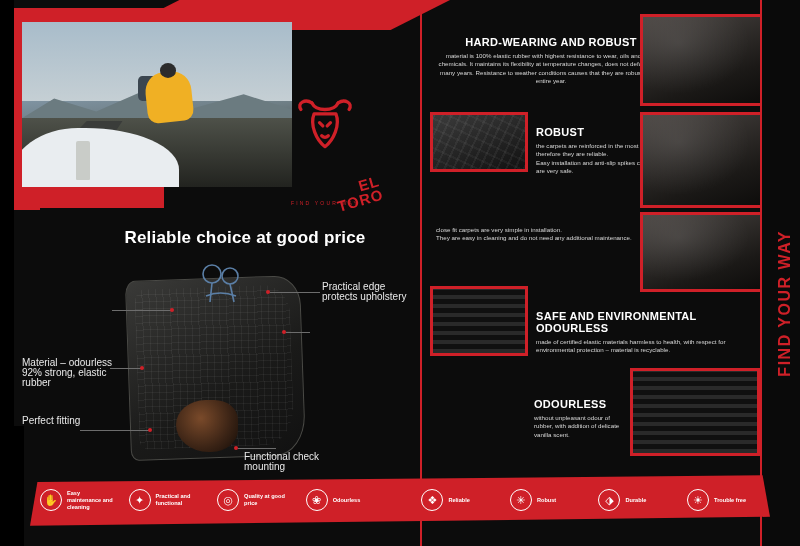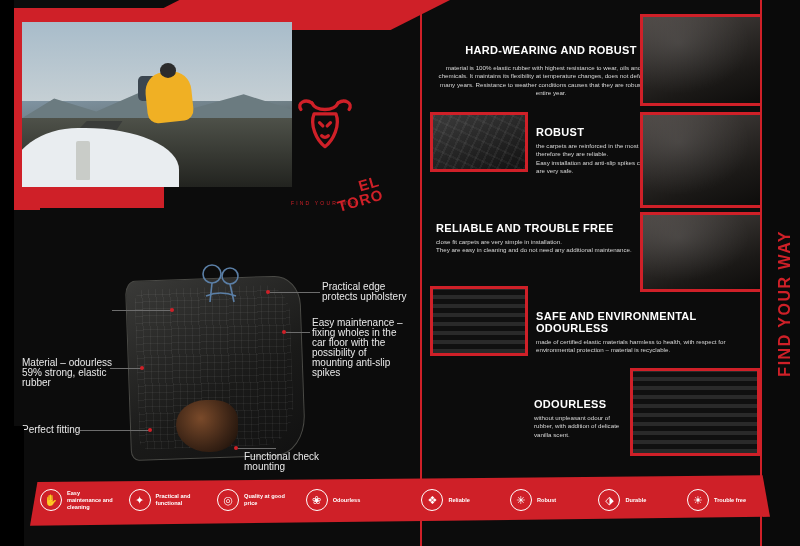--- a/index.html
+++ b/index.html
@@ -130,21 +130,21 @@
   .ph-grid {
     width:100%; height:100%;
     background:
       repeating-linear-gradient(0deg,#2a2a2a 0 4px,#101010 4px 9px),
       repeating-linear-gradient(90deg,#2a2a2a 0 4px,#101010 4px 9px);
   }
   .feat-title {
     color:#fff; font-weight:bold; font-size:11px; letter-spacing:.3px;
   }
   .feat-body { color:#d9d9d9; font-size:6.2px; line-height:8.4px; margin-top:4px; }
-  .center { text-align:center;margin-top:8px; }
+  .center { text-align:center; }
 
   
   .slogan-band {
     position:absolute; right:0; top:0; width:40px; height:546px; background:#0a0a0a;
     border-left:2px solid #cf2028;
   }
   .slogan {
     position:absolute; right:6px; top:230px;
     color:#cf2028; font-weight:bold; font-size:16px; letter-spacing:1.5px;
     writing-mode: vertical-rl; transform: rotate(180deg);
@@ -211,51 +211,51 @@
     </svg>
     <div style="position:relative;height:30px">
       <div class="logo-name">
         <span>EL</span><br>
         <span>TORO</span>
       </div>
     </div>
     <div class="logo-tag">FIND YOUR WAY</div>
   </div>
 
+  <div class="headline">Reliable choice at good price</div>
 
   <div class="mat"></div>
   <div class="mat-heel"></div>
   <svg class="mat-clip" viewBox="0 0 52 42">
     <g fill="none" stroke="#5b7fa6" stroke-width="1.6">
       <circle cx="16" cy="12" r="9"></circle>
         <circle cx="34" cy="14" r="8"></circle>
       <path d="M16 21 L14 40"></path>
         <path d="M34 22 L38 40"></path>
       <path d="M10 34 q14 -6 30 0"></path>
     </g>
   </svg>
 
   <div class="cl-line" style="left:112px;top:310px;width:60px"></div>
   <div class="cl-dot" style="left:170px;top:308px"></div>
 
   <div class="cl-line" style="left:110px;top:368px;width:32px"></div>
   <div class="cl-dot" style="left:140px;top:366px"></div>
-  <div class="callout" style="left:22px;top:358px;width:92px">Material – odourless 59% strong, elastic rubber</div>
+  <div class="callout" style="left:22px;top:358px;width:92px">Material – odourless 92% strong, elastic rubber</div>
 
   <div class="cl-line" style="left:80px;top:430px;width:70px"></div>
   <div class="cl-dot" style="left:148px;top:428px"></div>
-  <div class="callout" style="left:22px;top:425px;width:92px">Perfect fitting</div>
+  <div class="callout" style="left:22px;top:416px;width:92px">Perfect fitting</div>
 
   <div class="cl-line" style="left:270px;top:292px;width:50px"></div>
   <div class="cl-dot" style="left:266px;top:290px"></div>
   <div class="callout" style="left:322px;top:282px;width:88px">Practical edge protects upholstery</div>
 
   <div class="cl-line" style="left:286px;top:332px;width:24px"></div>
   <div class="cl-dot" style="left:282px;top:330px"></div>
-  <div class="callout" style="left:312px;top:318px;width:92px">Easy maintenance – fixing wholes in the car floor with the possibility of mounting anti-slip spikes</div>
 
   <div class="cl-line" style="left:238px;top:448px;width:38px"></div>
   <div class="cl-dot" style="left:234px;top:446px"></div>
   <div class="callout" style="left:244px;top:452px;width:86px">Functional check mounting</div>
 
   <div class="v-divider"></div>
 
   <div class="feat" style="left:436px;top:36px;width:230px">
     <div class="feat-title center">HARD-WEARING AND ROBUST</div>
     <div class="feat-body center">material is 100% elastic rubber with highest resistance to wear, oils and even chemicals. It maintains its flexibility at temperature changes, does not deform after many years. Resistance to weather conditions causes that they are robust for the entire year.</div>
@@ -270,21 +270,20 @@
   <div class="feat" style="left:536px;top:126px;width:160px">
     <div class="feat-title">ROBUST</div>
     <div class="feat-body" style="white-space:pre-line">the carpets are reinforced in the most sensitive places and therefore they are reliable.
 Easy installation and anti-slip spikes cause that the mats are very safe.</div>
   </div>
   <div class="feat-img" style="left:640px;top:112px;width:125px;height:96px">
     <div class="ph-car"></div>
   </div>
 
   <div class="feat" style="left:436px;top:222px;width:200px">
-    <div class="feat-title">RELIABLE AND TROUBLE FREE</div>
     <div class="feat-body" style="white-space:pre-line">close fit carpets are very simple in installation.
 They are easy in cleaning and do not need any additional maintenance.</div>
   </div>
   <div class="feat-img" style="left:640px;top:212px;width:125px;height:80px">
     <div class="ph-car"></div>
   </div>
 
   <div class="feat-img" style="left:430px;top:286px;width:98px;height:70px">
     <div class="ph-grid"></div>
   </div>

